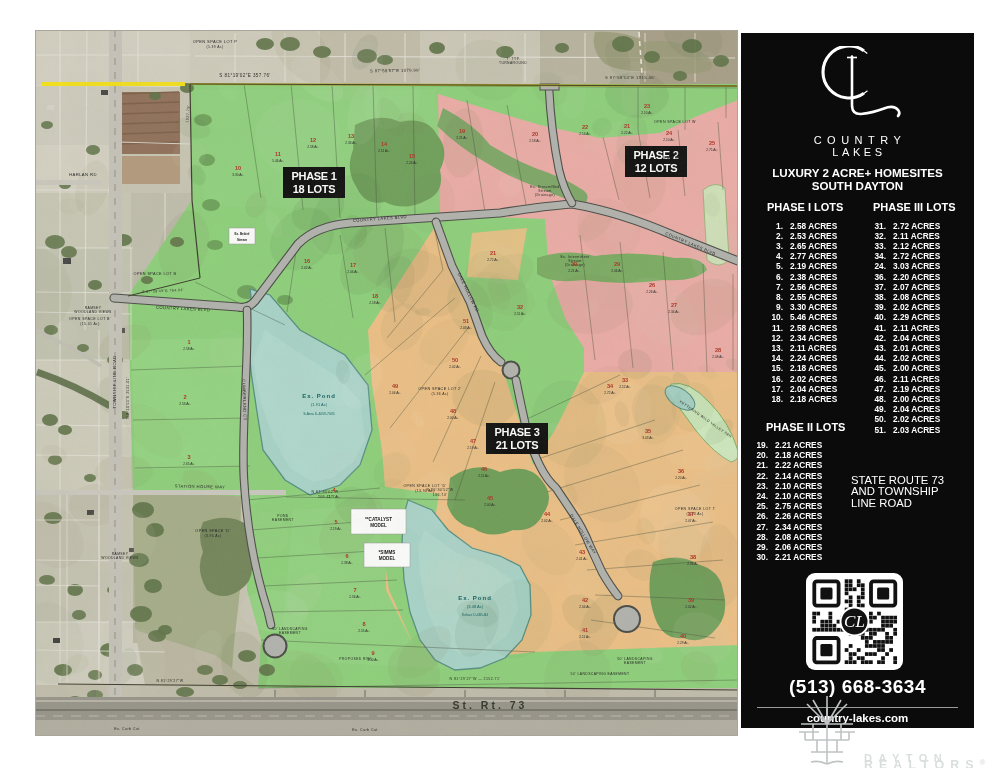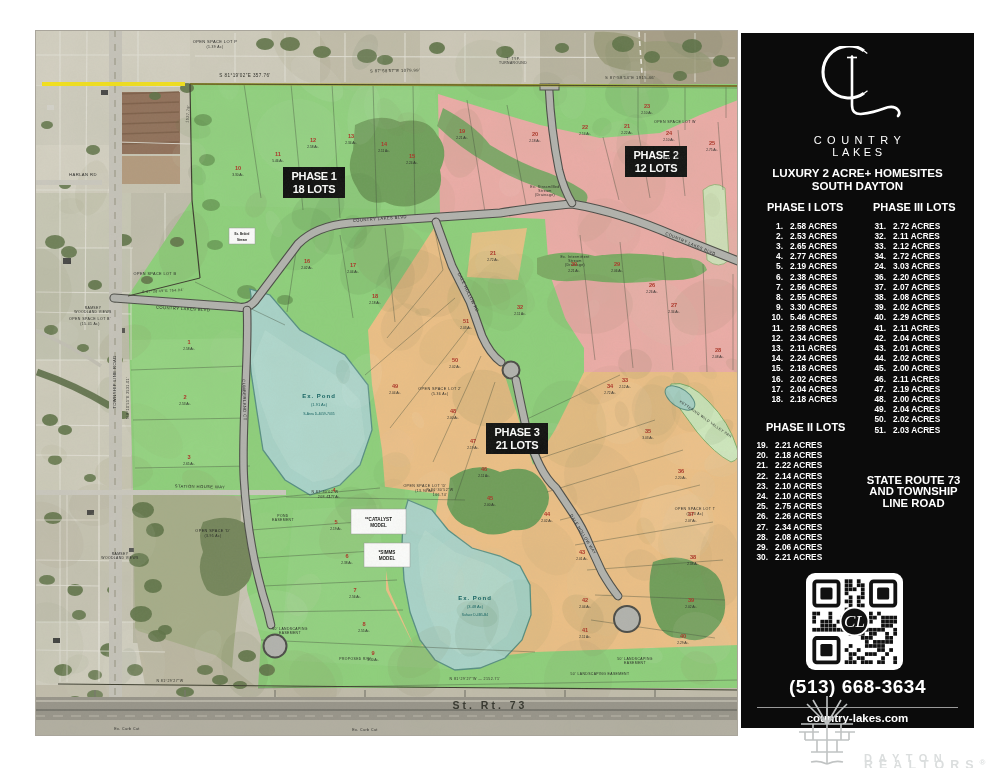--- a/index.html
+++ b/index.html
@@ -231,21 +231,21 @@
       </div>
       <div class="r">
         <div class="n">50.</div>
         <div>2.02 ACRES</div>
       </div>
       <div class="r">
         <div class="n">51.</div>
         <div>2.03 ACRES</div>
       </div>
     </div>
-<div class="abs" style="left:110px;top:442px;width:125px;text-align:center;font-size:11.3px;font-weight:bold;line-height:11.4px;">STATE ROUTE 73<br>AND TOWNSHIP<br>LINE ROAD</div>
+<div class="abs" style="left:110px;top:442px;width:125px;font-size:11.3px;font-weight:normal;line-height:11.4px;">STATE ROUTE 73<br>AND TOWNSHIP<br>LINE ROAD</div>
 <svg class="abs" style="left:65px;top:540px" width="97" height="97" viewBox="0 0 97 97">
       <rect width="97" height="97" rx="9" fill="#fff"></rect>
       <rect x="38.70" y="6.30" width="3.73" height="3.73" fill="#111"></rect>
       <rect x="42.75" y="6.30" width="3.73" height="3.73" fill="#111"></rect>
       <rect x="50.85" y="6.30" width="3.73" height="3.73" fill="#111"></rect>
       <rect x="38.70" y="10.35" width="3.73" height="3.73" fill="#111"></rect>
       <rect x="42.75" y="10.35" width="3.73" height="3.73" fill="#111"></rect>
       <rect x="50.85" y="10.35" width="3.73" height="3.73" fill="#111"></rect>
       <rect x="54.90" y="10.35" width="3.73" height="3.73" fill="#111"></rect>
       <rect x="38.70" y="14.40" width="3.73" height="3.73" fill="#111"></rect>

